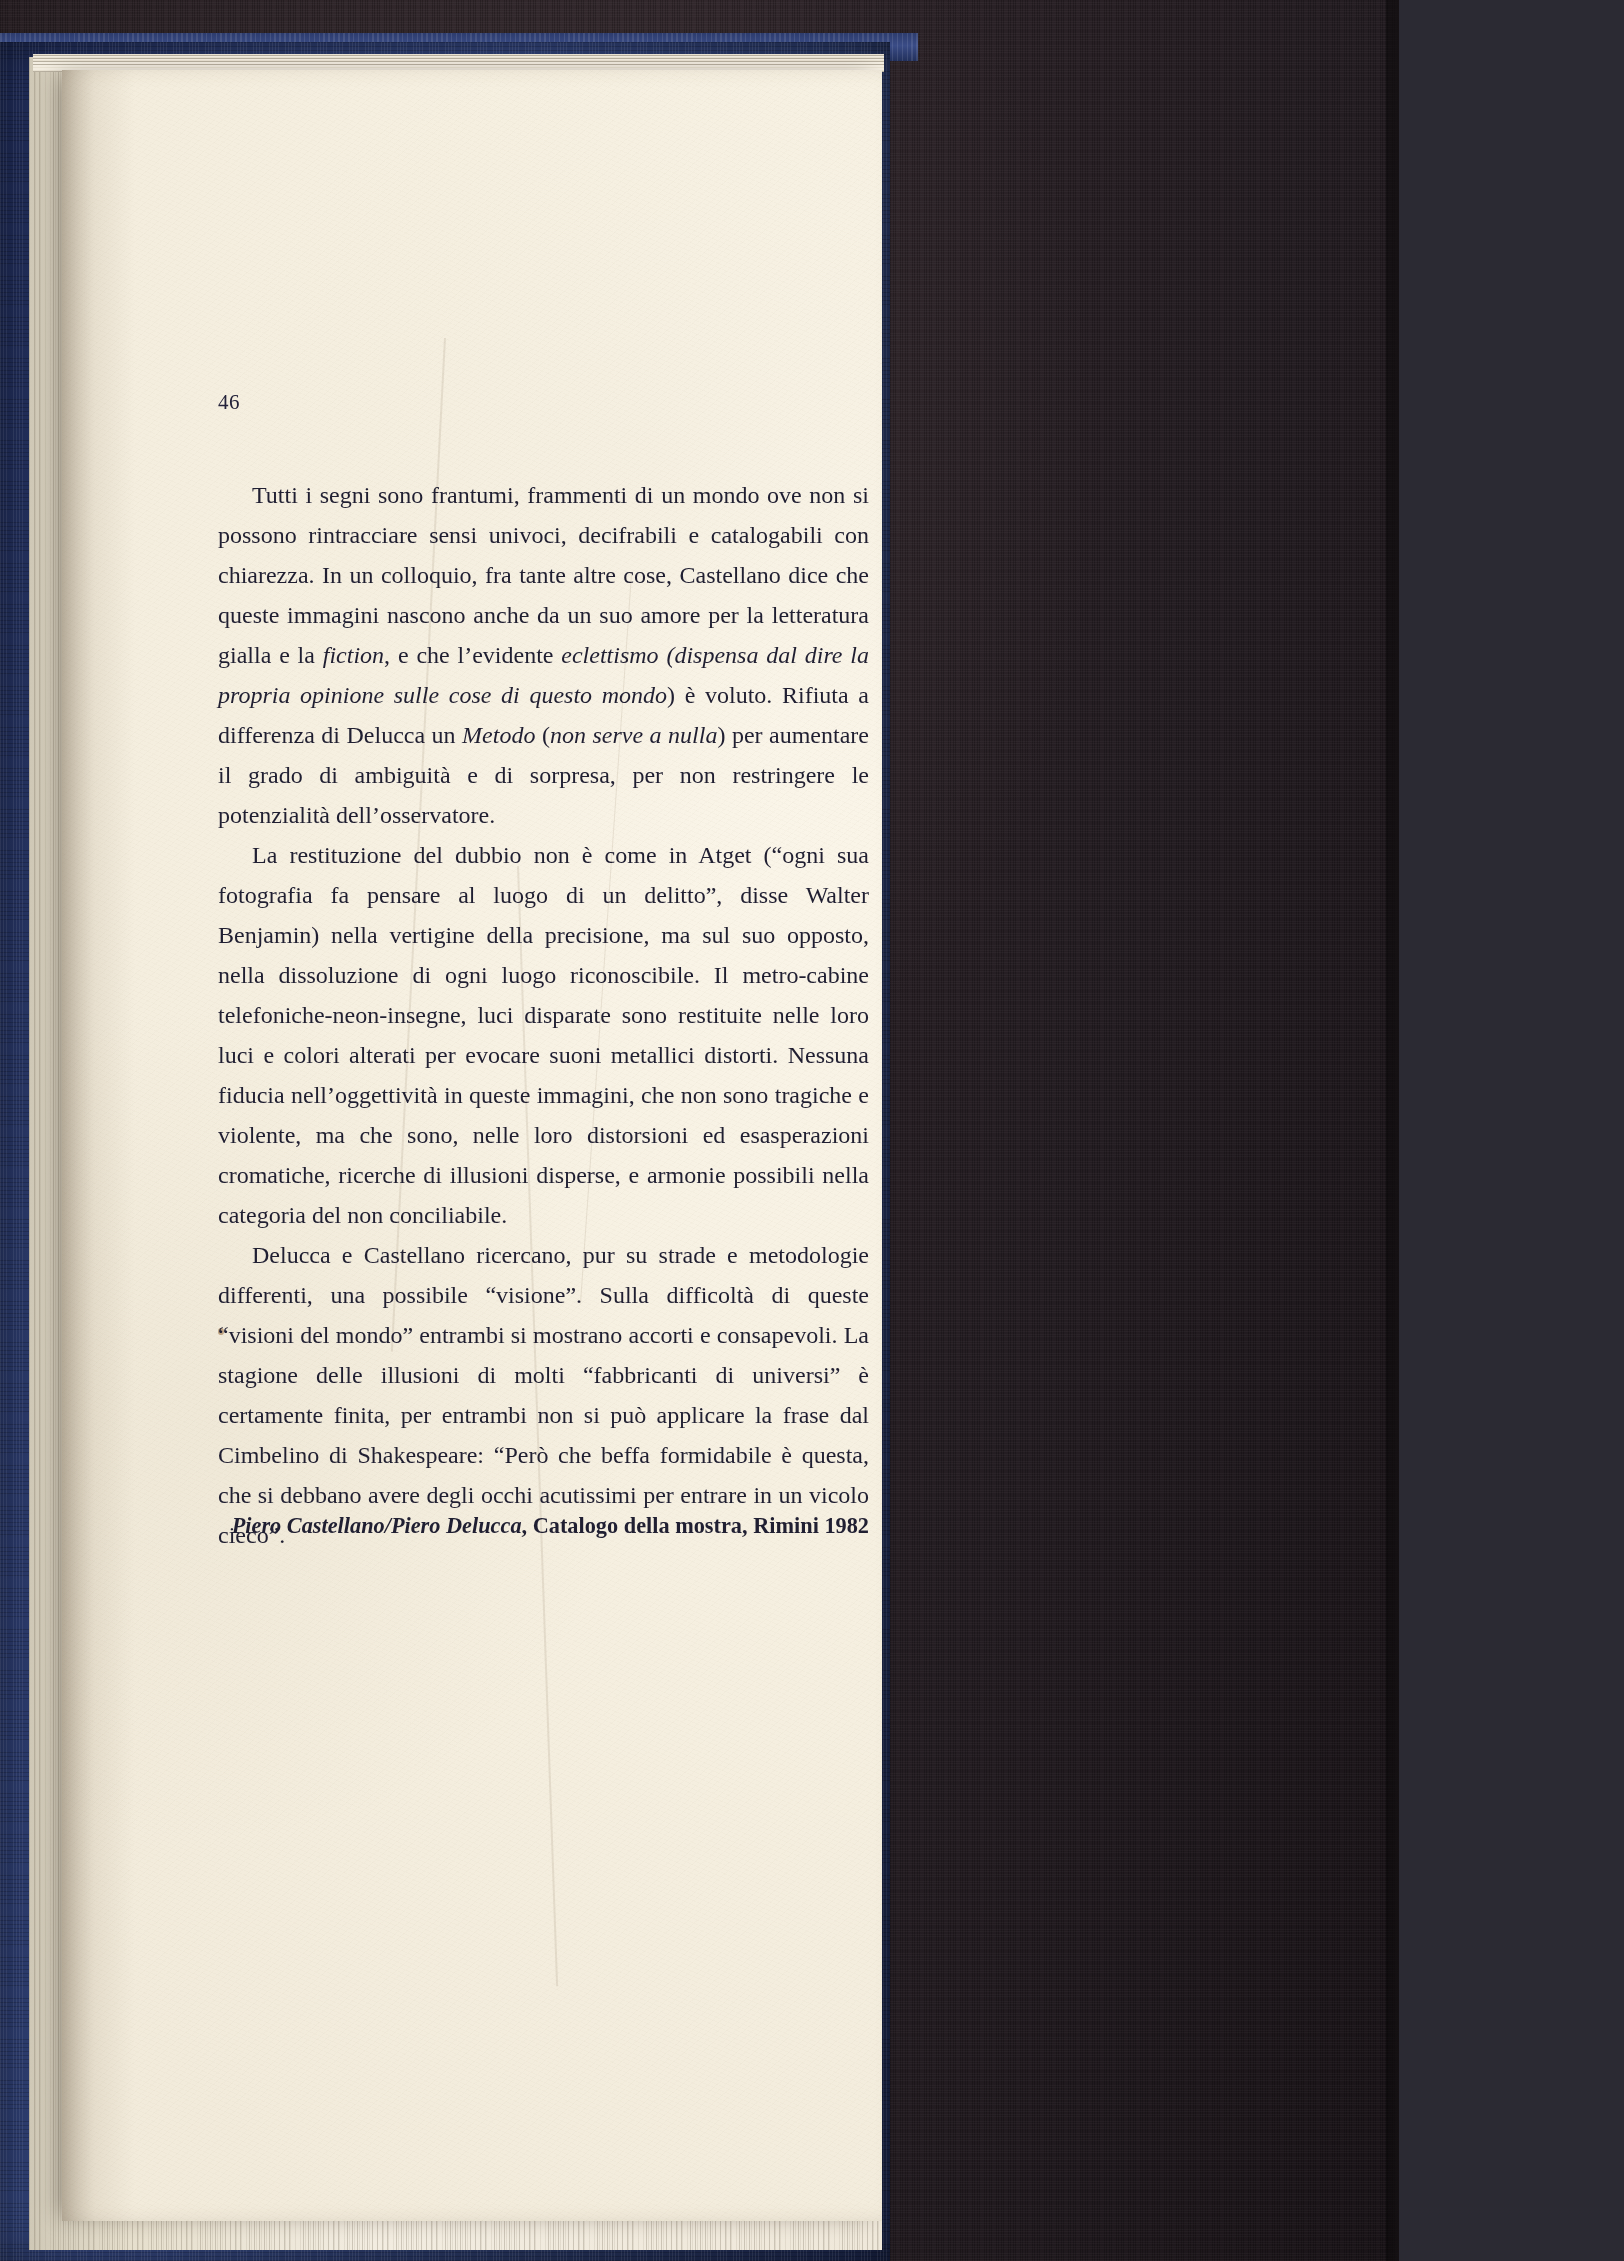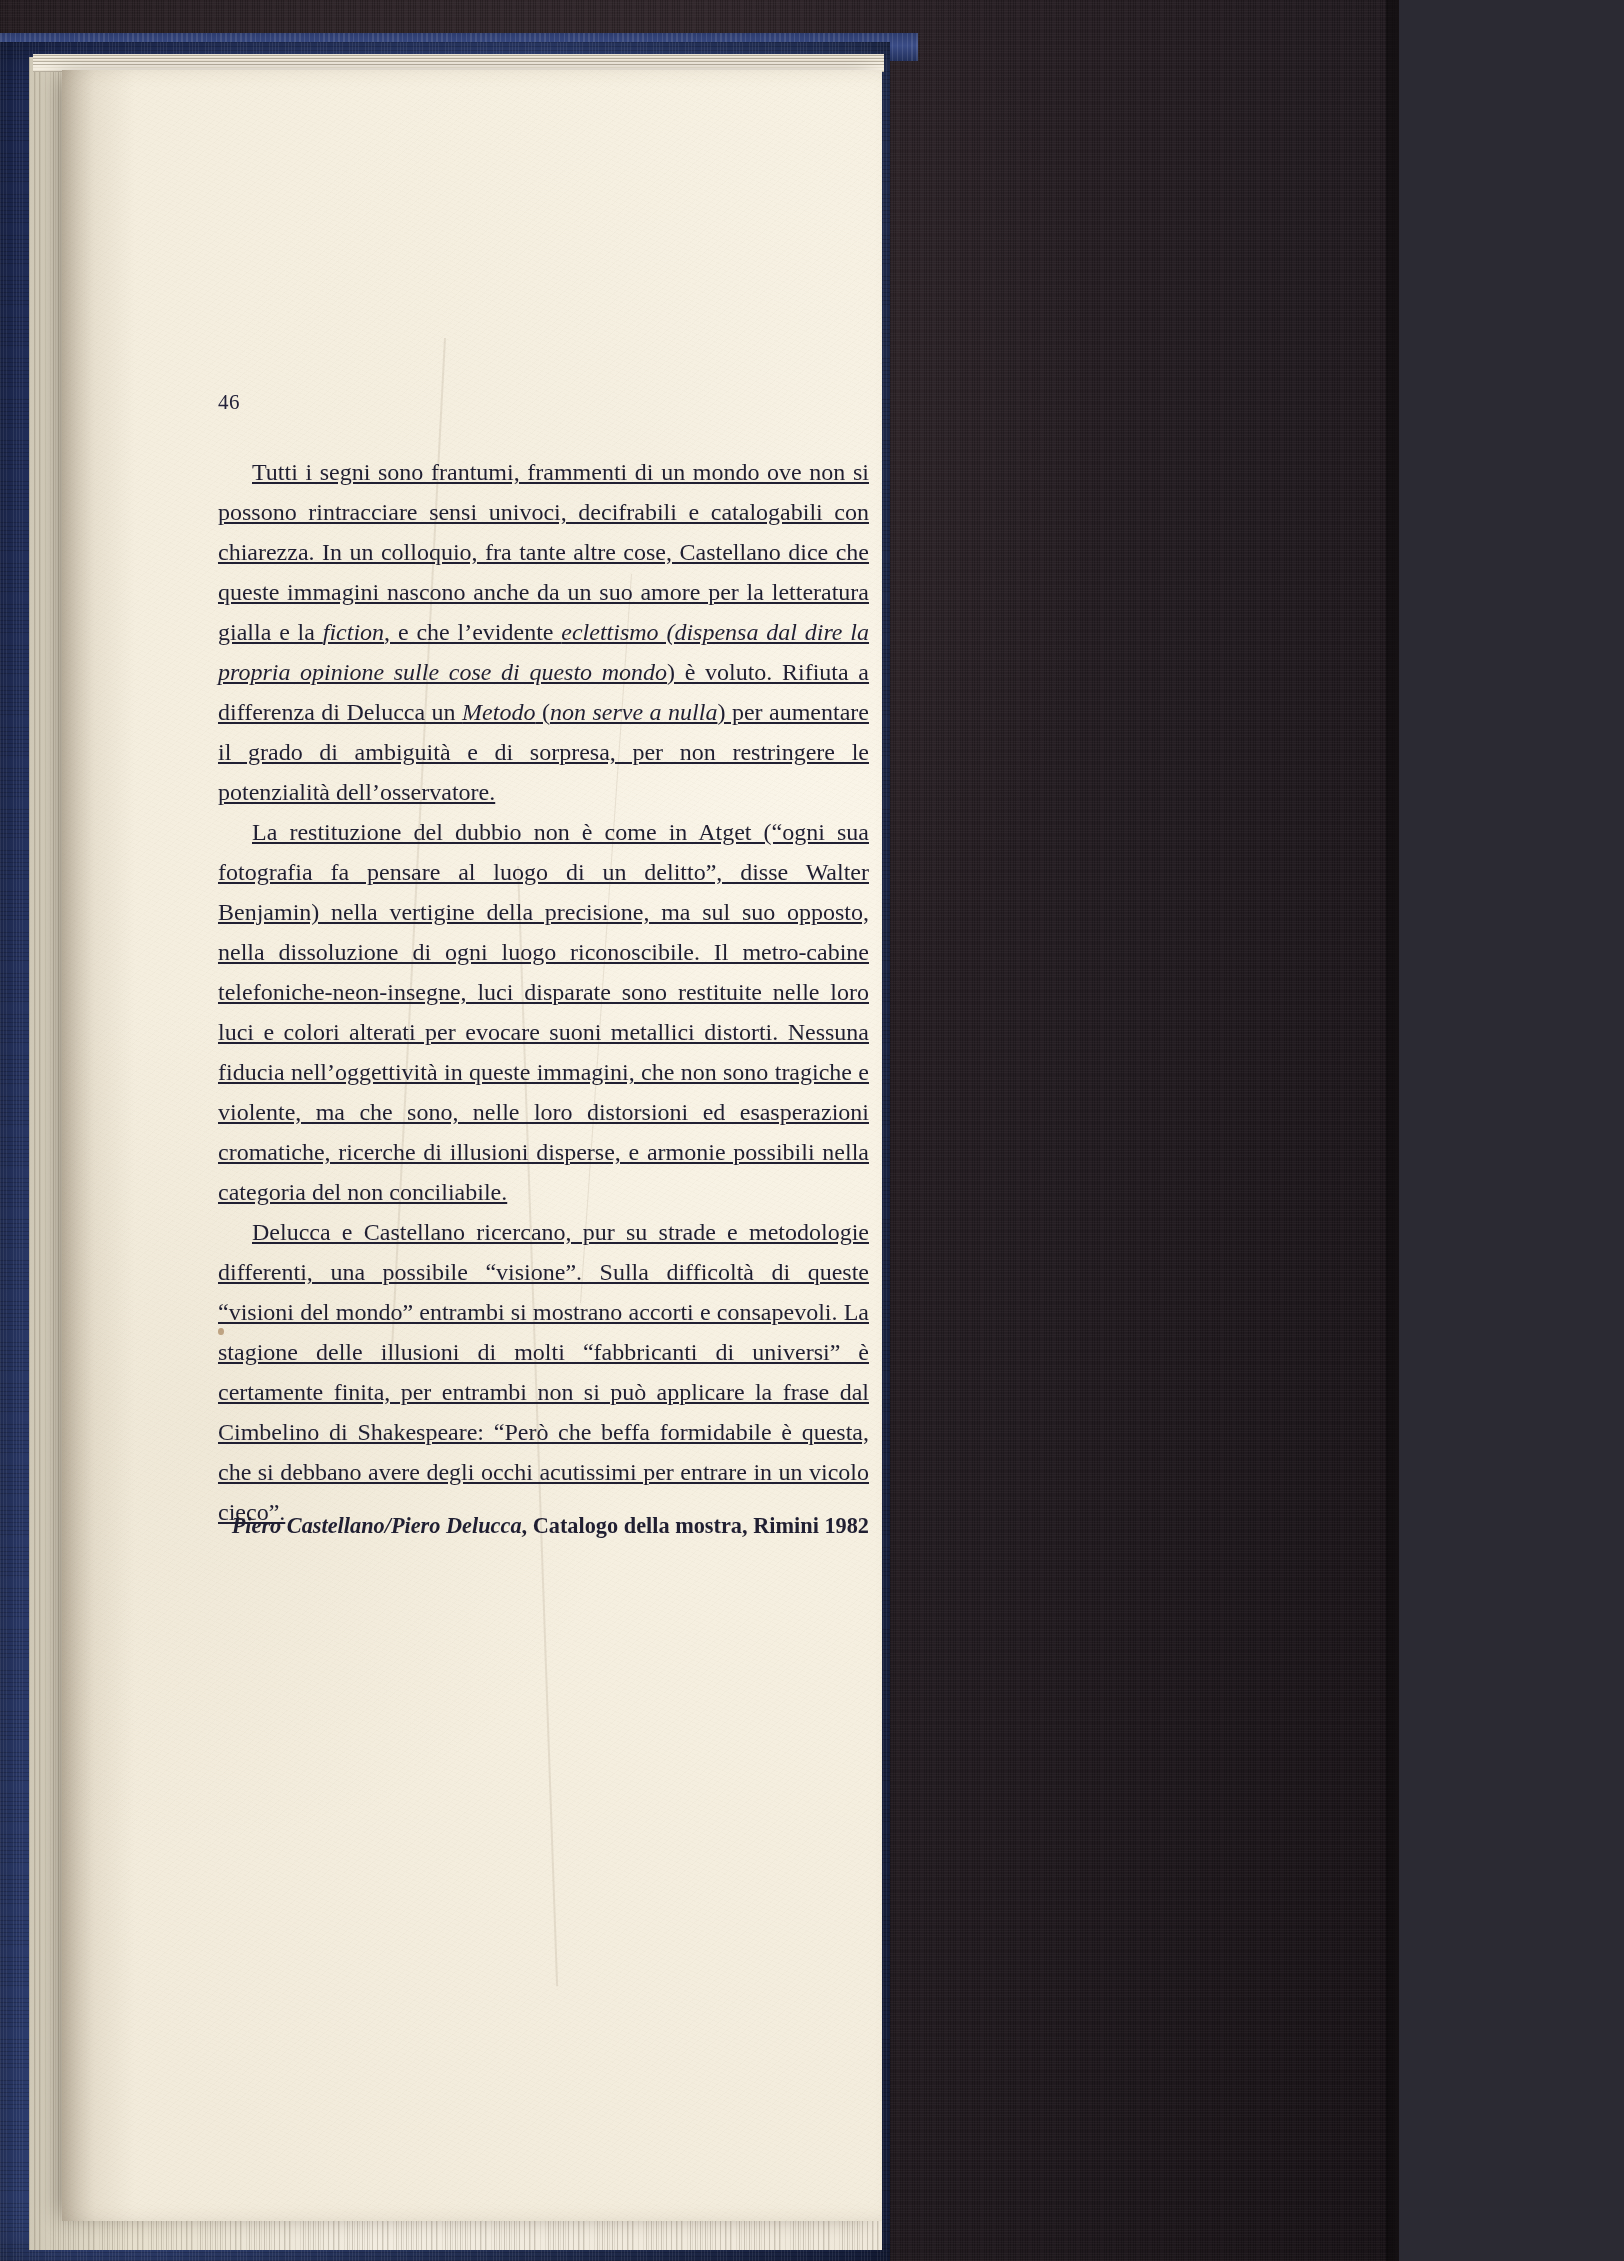--- a/index.html
+++ b/index.html
@@ -154,28 +154,27 @@
     left: 156px;
     top: 320px;
     font-size: 21px;
     letter-spacing: 0.4px;
     color: #24223a;
   }
 
   .body-copy {
     position: absolute;
     left: 156px;
-    top: 382px;
+    top: 405px;
     width: 651px;
     font-size: 24px;
     line-height: 40px;
     text-align: justify;
     text-justify: inter-word;
     color: #201f32;
-    text-decoration: underline;
     -webkit-font-smoothing: antialiased;
   }
 
   .body-copy p {
     margin: 0;
     text-indent: 34px;
     hyphens: manual;
   }
 
   em, .it { font-style: italic; }

